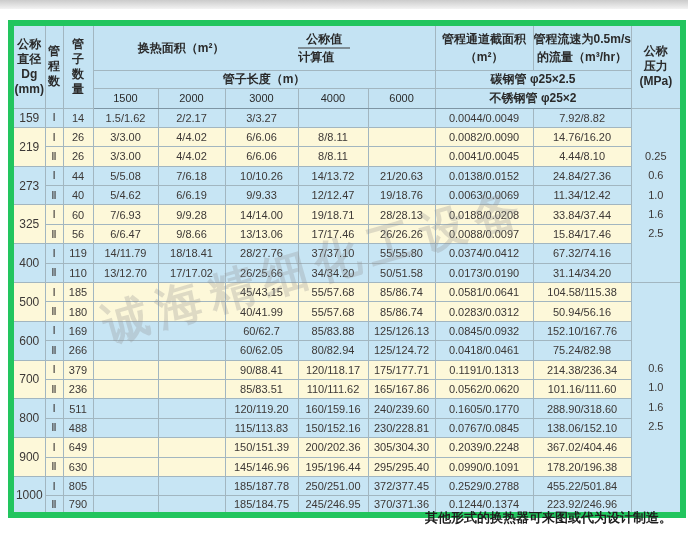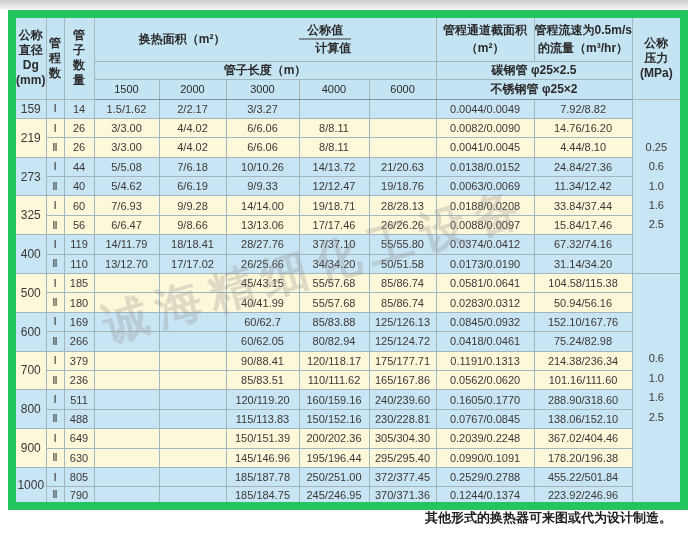--- a/index.html
+++ b/index.html
@@ -5,23 +5,23 @@
   html,body{margin:0;padding:0;}
   body{
     width:688px;height:540px;position:relative;overflow:hidden;
     background:#ffffff;
     font-family:"Liberation Sans","DejaVu Sans",sans-serif;
     color:#3c3836;
   }
   .top-edge{position:absolute;top:0;left:0;width:688px;height:9px;
     background:linear-gradient(180deg,#cbcbcb,#f3f3f3);}
   table.spec{
-    position:absolute;left:8px;top:10px;width:672px;
+    position:absolute;left:8px;top:20px;width:672px;
     border-collapse:collapse;table-layout:fixed;
-    border:8px solid #22c55e;
+    border:6px solid #22c55e;
   }
   th,td{
     border:1px solid #a2b6c0;
     padding:0;margin:0;
     text-align:center;vertical-align:middle;
     font-size:11px;font-weight:normal;
     overflow:hidden;white-space:nowrap;
   }
   thead th{background:#c4e3f3;color:#2a2a2a;}
   tr.h1{height:47px;} tr.h2{height:18px;padding-left:28px;} tr.h3{height:20px;}
@@ -30,21 +30,21 @@
   tbody tr{height:19.4px;}
   tbody tr.blue td{background:#c7e5f4;}
   tbody tr.cream td{background:#fdf8d9;}
   td.pressure{background:#c7e5f4 !important;}
   tbody tr.gs td{border-top:1.6px solid #7e95a3;}
   thead tr.h3 th{border-bottom:1.6px solid #7e95a3;}
   .area-top{position:relative;}
   .area-title{position:absolute;left:13%;top:50%;transform:translateY(-50%);}
   .frac{position:absolute;left:60%;top:50%;transform:translateY(-50%);text-align:left;}
   .frac .top{border-bottom:1px solid #3a3a3a;padding:0 8px 1px 8px;}
-  .frac .bot{padding-top:1px;margin-left:16px;}
+  .frac .bot{padding-top:1px;}
   .twoline{line-height:1.5;}
   td.pressure div{line-height:19.4px;font-size:11px;}
   .dgcell{font-size:12px;}
   .watermark{
     position:absolute;left:104px;top:296px;
     font-size:46px;font-weight:700;letter-spacing:9px;white-space:nowrap;
     color:#8f8f8f;opacity:0.28;
     transform:rotate(-16deg);transform-origin:left center;
     pointer-events:none;z-index:5;
   }

